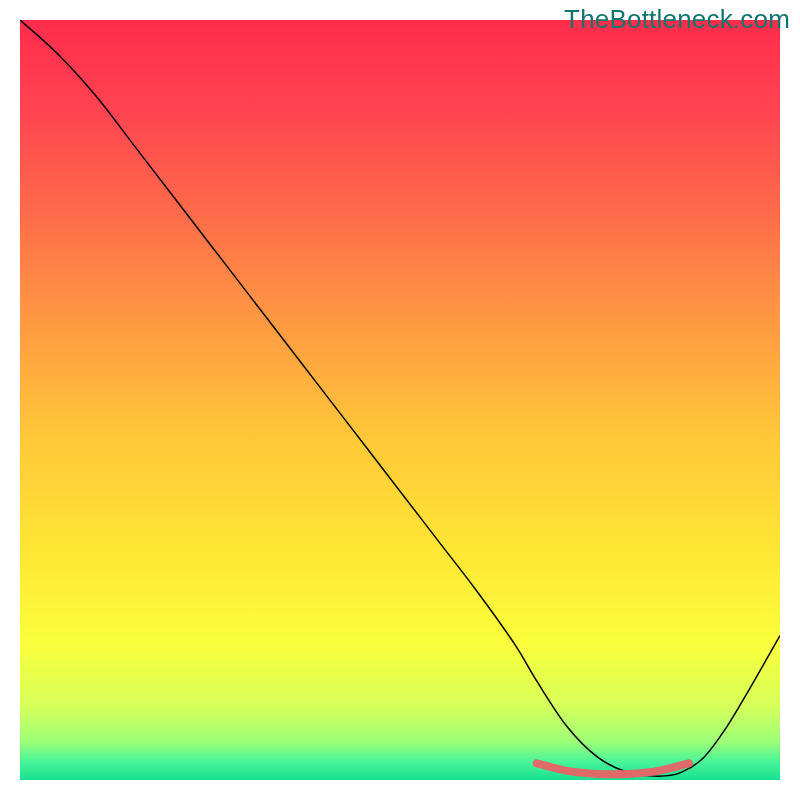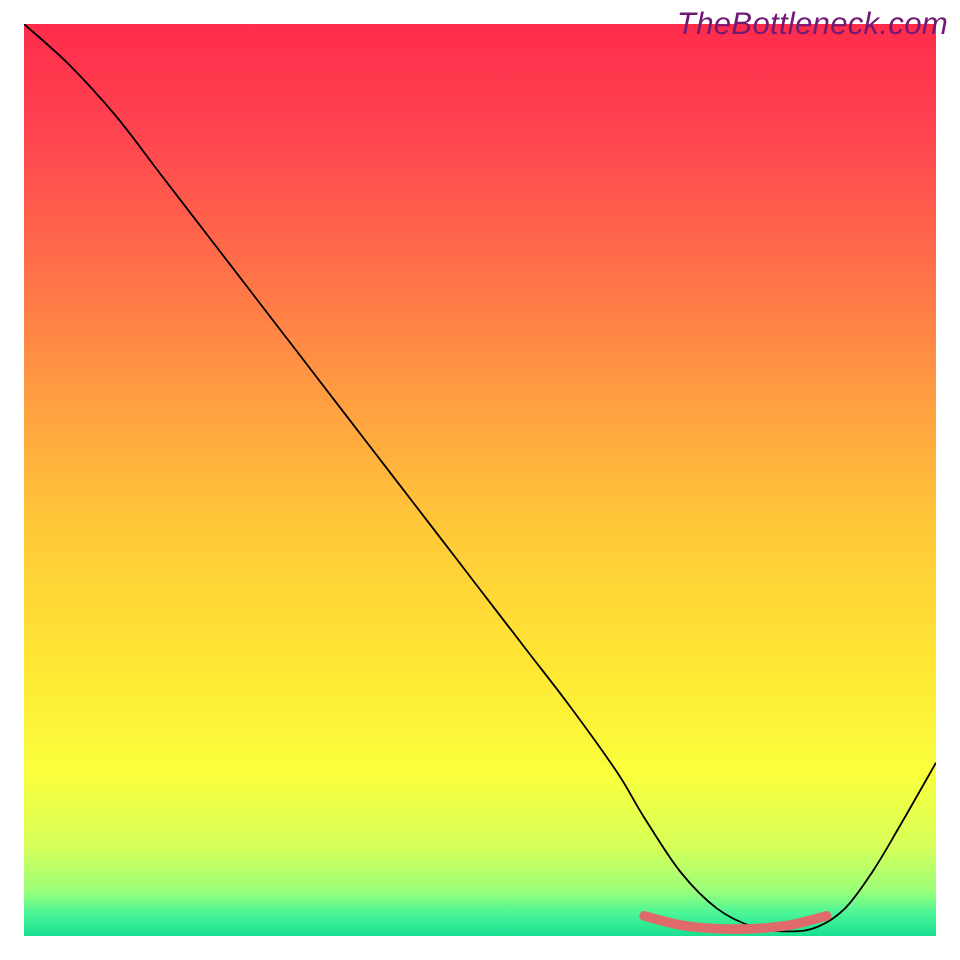--- a/index.html
+++ b/index.html
@@ -9,24 +9,23 @@
     width: 800px;
     height: 800px;
   }
   .watermark {
     position: absolute;
     top: 4px;
     right: 10px;
     font-family: Arial, Helvetica, sans-serif;
     font-size: 26px;
     font-weight: 500;
-    color: #701a75;
+    color: #0f766e;
     z-index: 10;
     letter-spacing: 0.2px;
-    font-style: italic;
   }
   .plot-area {
     position: absolute;
     left: 20px;
     top: 20px;
     width: 760px;
     height: 760px;
     overflow: hidden;
   }
   .plot-area svg {

